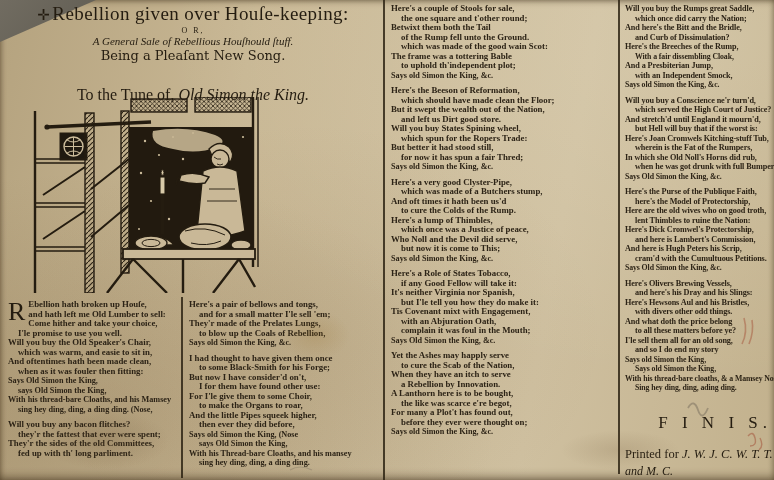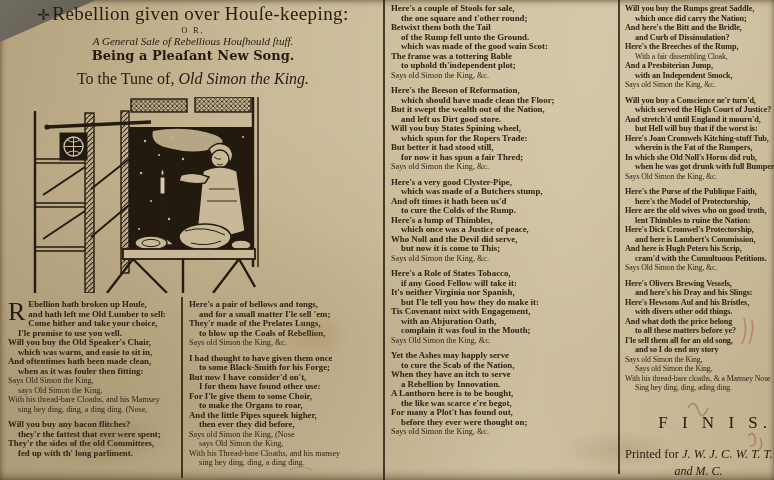--- a/index.html
+++ b/index.html
@@ -28,43 +28,43 @@
   .rule{position:absolute;width:2px;background:#2e2514;opacity:.85;}
   .rule-1{left:383px;top:0;height:480px;}
   .rule-2{left:618px;top:0;height:474px;}
   .rule-sub{left:181px;top:297px;height:181px;width:1.5px;}
 
   .title-block{position:absolute;left:4px;top:3px;width:378px;text-align:center;color:#241c10;}
   .t1{font-size:19px;letter-spacing:.4px;white-space:nowrap;}
   .cross{font-size:15px;padding-right:2px;}
   .t-or{font-size:8px;letter-spacing:2px;margin-top:1px;}
   .t-sub{font-style:italic;font-size:11px;margin-top:0;}
-  .t-sub2{font-weight:700;font-size:13px;font-family:"DejaVu Serif",serif;margin-top:1px;}
-  .t-tune{font-size:16px;margin-top:7px;white-space:nowrap;}
+  .t-sub2{font-weight:400;font-size:13px;font-family:"DejaVu Serif",serif;margin-top:1px;}
+  .t-tune{font-size:16px;margin-top:23px;white-space:nowrap;}
   .t-tune .it{font-style:italic;}
 
   .woodcut{position:absolute;left:33px;top:97px;width:226px;height:196px;margin:0;}
 
   .col{position:absolute;color:#2c2316;}
   .colA{left:8px;top:300px;width:172px;}
   .colB{left:189px;top:300px;width:192px;}
   .col2{left:391px;top:4px;width:224px;}
   .col3{left:625px;top:4px;width:147px;}
   .stanza{margin-bottom:6px;}
   .vl{font:700 8.8px/9.5px "Liberation Serif",serif;white-space:nowrap;color:#2c2316;}
   .ind{padding-left:10px;}
-  .ref{font-weight:400;font-size:8.2px;}
+  .ref{font-weight:700;font-size:8.2px;}
   .col3 .vl{font-size:8.2px;letter-spacing:-.1px;}
   .col3 .ref{font-size:7.8px;}
   .dropcap{float:left;font:400 26px/21px "Liberation Serif",serif;padding:1px 3px 0 0;color:#241c10;}
 
   .finis{margin-top:20px;text-align:right;font:400 17px "Liberation Serif",serif;letter-spacing:5px;color:#241c10;}
   .imprint{margin-top:14px;text-align:center;font-size:12.5px;color:#241c10;white-space:nowrap;}
   .imprint .init{font-style:italic;}
-  .imprint2{text-align:center;font-style:italic;font-size:12px;color:#241c10;margin-top:2px;}
+  .imprint2{text-align:left;font-style:italic;font-size:12px;color:#241c10;margin-top:2px;}
 
   .stain{position:absolute;border-radius:50%;pointer-events:none;}
   .stain-1{left:40px;top:410px;width:130px;height:60px;background:radial-gradient(ellipse,rgba(95,70,40,.18),transparent 70%);}
   .stain-2{left:280px;top:310px;width:70px;height:50px;background:radial-gradient(ellipse,rgba(150,110,40,.20),transparent 70%);}
   .stain-3{left:560px;top:430px;width:120px;height:40px;background:radial-gradient(ellipse,rgba(95,70,40,.15),transparent 70%);}
   .marks{position:absolute;left:0;top:0;width:774px;height:480px;pointer-events:none;}
 </style>
 </head>
 <body>
 

